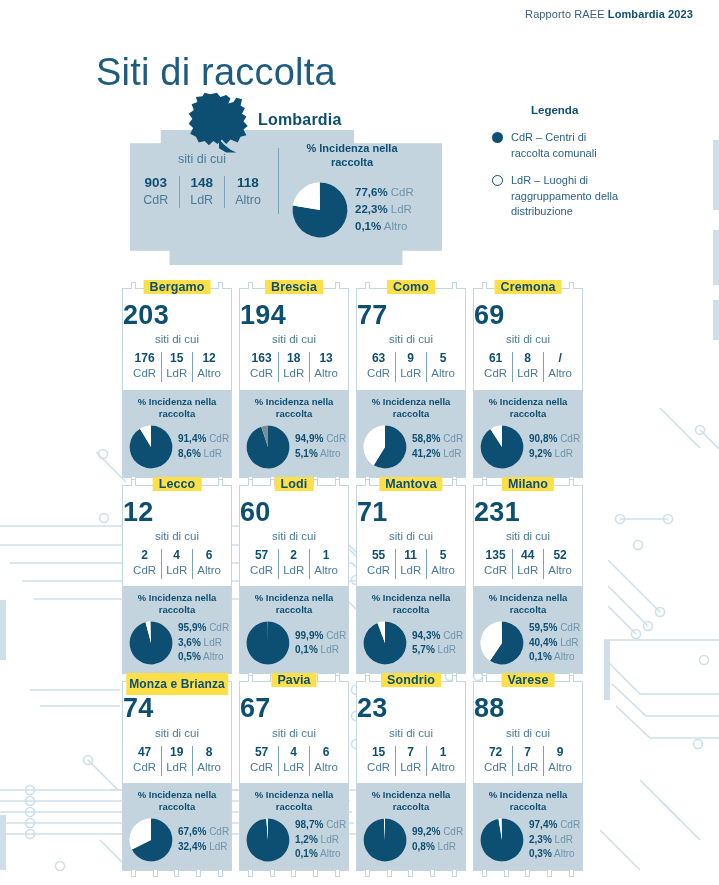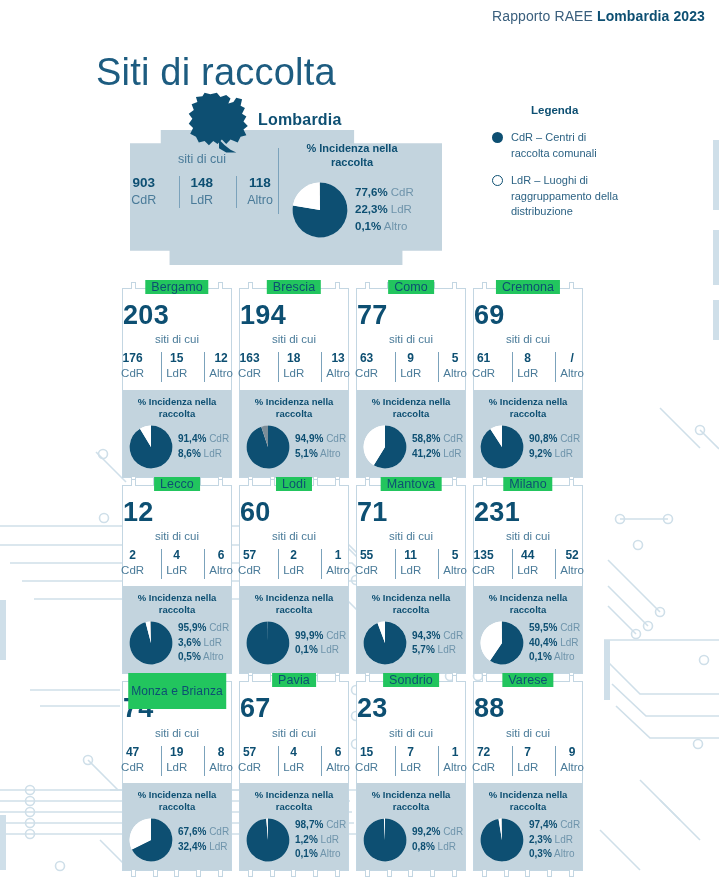--- a/index.html
+++ b/index.html
@@ -9,43 +9,43 @@
     font-family:"Liberation Sans","DejaVu Sans",sans-serif;
     color:#12496b;
     position:relative;
     overflow:hidden;
   }
   #bg-circuit{position:absolute;inset:0;width:719px;height:885px;z-index:0;pointer-events:none;}
   .layer{position:relative;z-index:2;}
 
   
   .report-line{
-    position:absolute;top:8px;right:14px;
-    font-size:14px;color:#3a5f7d;letter-spacing:.1px;
+    position:absolute;top:8px;right:26px;
+    font-size:11px;color:#3a5f7d;letter-spacing:.1px;
   }
   .report-line b{color:#0d4f72;font-weight:bold;}
 
   .page-title{
     position:absolute;left:96px;top:51px;
     font-size:38px;font-weight:400;color:#1d5c80;
     letter-spacing:.2px;
   }
 
   
   .lomb-wrap{position:absolute;left:130px;top:130px;width:312px;height:133px;}
   .lomb-bg{position:absolute;inset:0;}
   .lomb-map{position:absolute;left:53px;top:-38px;width:72px;height:62px;}
   .lomb-name{
     position:absolute;left:128px;top:-19px;
     font-size:16px;font-weight:bold;color:#0d4f72;letter-spacing:.2px;
   }
   .lomb-left{position:absolute;left:4px;top:16px;width:136px;text-align:center;}
   .lomb-total{font-size:30px;font-weight:bold;color:#0d4f72;letter-spacing:.5px;line-height:1;}
   .lomb-sub{font-size:12.5px;color:#4a7b99;margin-top:6px;}
-  .triple{display:flex;justify-content:center;align-items:flex-start;margin-top:9px;gap:12px;}
+  .triple{display:flex;justify-content:center;align-items:flex-start;margin-top:9px;}
   .triple .cell{position:relative;padding:0 11px;text-align:center;}
   .triple .cell+.cell:before{
     content:"";position:absolute;left:0;top:1px;width:1px;height:32px;background:#7ba2bb;
   }
   .triple .num{font-size:13.5px;font-weight:bold;color:#0d4f72;line-height:1.25;}
   .triple .lab{font-size:12.5px;color:#4a7b99;line-height:1.35;}
 
   .lomb-div{position:absolute;left:148px;top:18px;width:1px;height:66px;background:#7ba2bb;}
 
   .lomb-right{position:absolute;left:160px;top:12px;width:124px;}
@@ -72,24 +72,24 @@
   .grid-row{display:flex;gap:7px;margin-bottom:7px;}
   .card{
     position:relative;width:110px;
     background:#ffffff;
     border:1.3px solid #c3d6e2;
     box-sizing:border-box;
     padding-top:12px;
   }
   .card-title{
     position:absolute;left:50%;top:-9px;transform:translateX(-50%);
-    background:#22c55e;padding:0 6px;white-space:nowrap;
-    font-size:12.5px;font-weight:normal;color:#0d4f72;letter-spacing:.1px;
+    background:#fde047;padding:0 6px;white-space:nowrap;
+    font-size:12.5px;font-weight:bold;color:#0d4f72;letter-spacing:.1px;
   }
-  .card.wide .card-title{font-size:12px;padding:11px 3px;}
+  .card.wide .card-title{font-size:12px;padding:4px 3px;}
   .card-total{font-size:27px;font-weight:bold;color:#0d4f72;text-align:left;line-height:1.05;letter-spacing:.3px;}
   .card-sub{font-size:11.5px;color:#4a7b99;text-align:center;margin-top:4px;}
   .card .triple{margin-top:6px;margin-bottom:8px;}
   .card .triple .cell{padding:0 5px;}
   .card .triple .cell+.cell:before{height:30px;}
   .card .triple .num{font-size:12px;}
   .card .triple .lab{font-size:11.5px;}
   .card-foot{
     background:#c3d4de;padding:6px 5px 8px 5px;
   }

